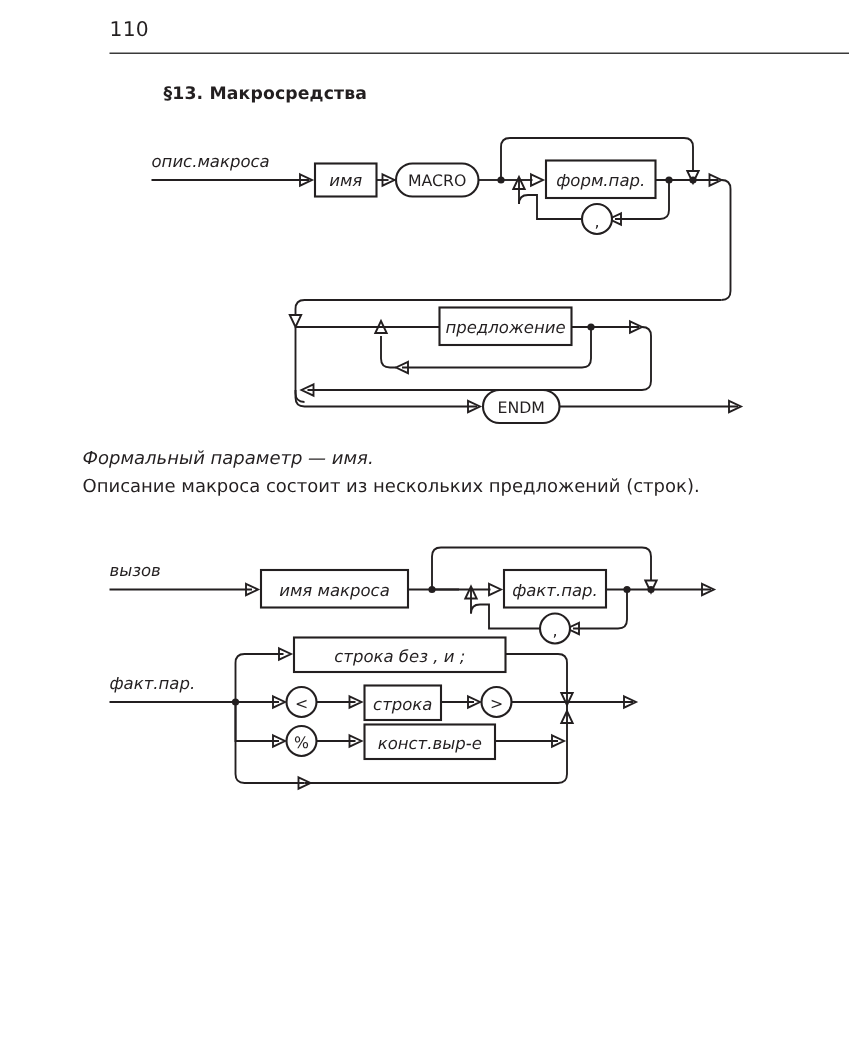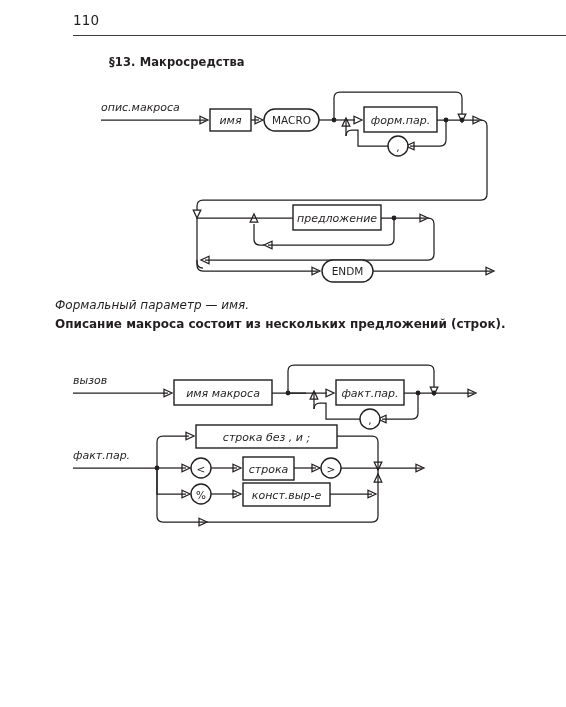--- a/index.html
+++ b/index.html
@@ -51,21 +51,21 @@
   
   .prose {
     position: absolute;
     left: 55px;
     font-size: 12px;
     color: #231f20;
     white-space: nowrap;
   }
   .prose.it { font-style: italic; }
   #prose-formal { top: 298px; }
-  #prose-desc   { top: 317px; font-weight: bold; }
+  #prose-desc   { top: 317px; }
 
   
   .diagram {
     position: absolute;
     left: 0;
   }
   #diagram-macro-def { top: 88px; margin-left: 28px; }
   #diagram-macro-call { top: 361px; }
   #diagram-actual-param { top: 420px; }
 

